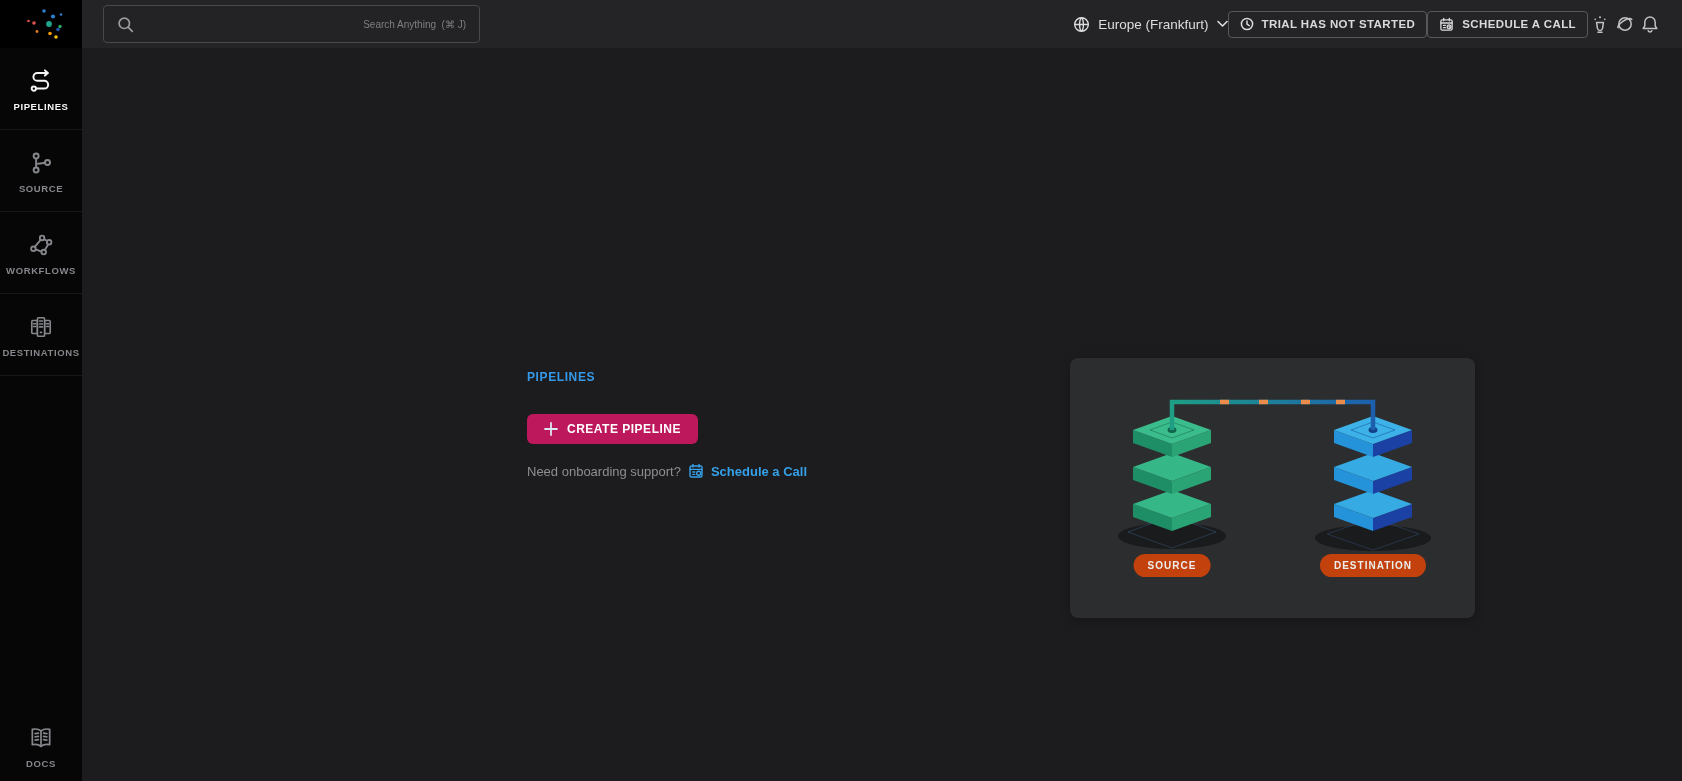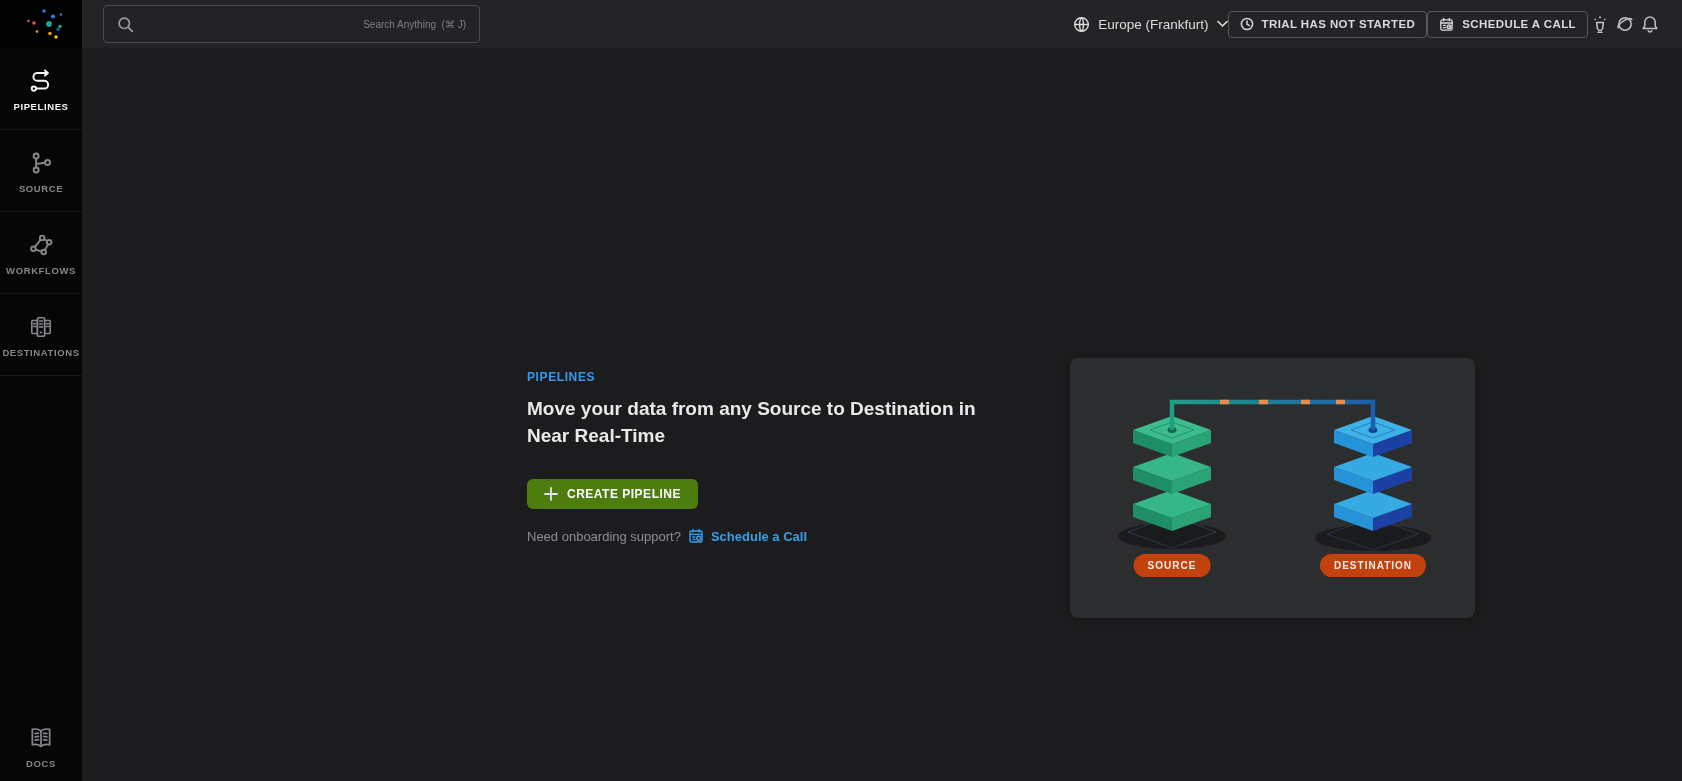--- a/index.html
+++ b/index.html
@@ -71,21 +71,21 @@
   .empty-text { position:absolute; left:445px; top:322px; width:478px; }
   .eyebrow { color:#3599EA; font-size:12px; font-weight:bold; letter-spacing:.6px; }
   .empty-text h1 {
     margin-top:12px; color:#E8E9EA; font-size:19px; line-height:1.4; font-weight:bold;
   }
   .desc { margin-top:16px; color:#96989B; font-size:13.5px; line-height:1.55; }
   .desc a { color:#3599EA; font-weight:bold; text-decoration:none; cursor:pointer; }
   .ext-icon { display:inline-block; vertical-align:-2px; margin-left:5px; }
   .btn-primary {
     margin-top:30px; display:inline-flex; align-items:center; gap:9px;
-    height:30px; padding:0 17px; background:#4d7c0f; border:none; border-radius:6px;
+    height:30px; padding:0 17px; background:#be185d; border:none; border-radius:6px;
     color:#FFFFFF; font-size:12px; font-weight:bold; letter-spacing:.5px;
     font-family:inherit; cursor:pointer;
   }
   .onboarding {
     margin-top:19px; display:flex; align-items:center; gap:7px;
     color:#8C8E91; font-size:13px;
   }
   .onboarding a { color:#35A0E8; font-weight:bold; text-decoration:none; cursor:pointer; }
 
   
@@ -259,21 +259,20 @@
         <path d="M7.2 15.8 a1.9 1.9 0 0 0 3.6 0"></path>
       </svg>
     </span>
   </div>
 </header>
 
 <main class="main">
 
   <section class="empty-text">
     <div class="eyebrow">PIPELINES</div>
-    <h1>Move your data from any Source to Destination in Near Real-Time</h1>
     <button class="btn-primary">
       <span>
         <svg width="14" height="14" viewBox="0 0 14 14" fill="none" stroke="#DCE6F2" stroke-width="1.8" stroke-linecap="round">
           <path d="M7 1 V13 M1 7 H13"></path>
         </svg>
       </span>
       <span>CREATE PIPELINE</span>
     </button>
     <div class="onboarding">
       <span>Need onboarding support?</span>

